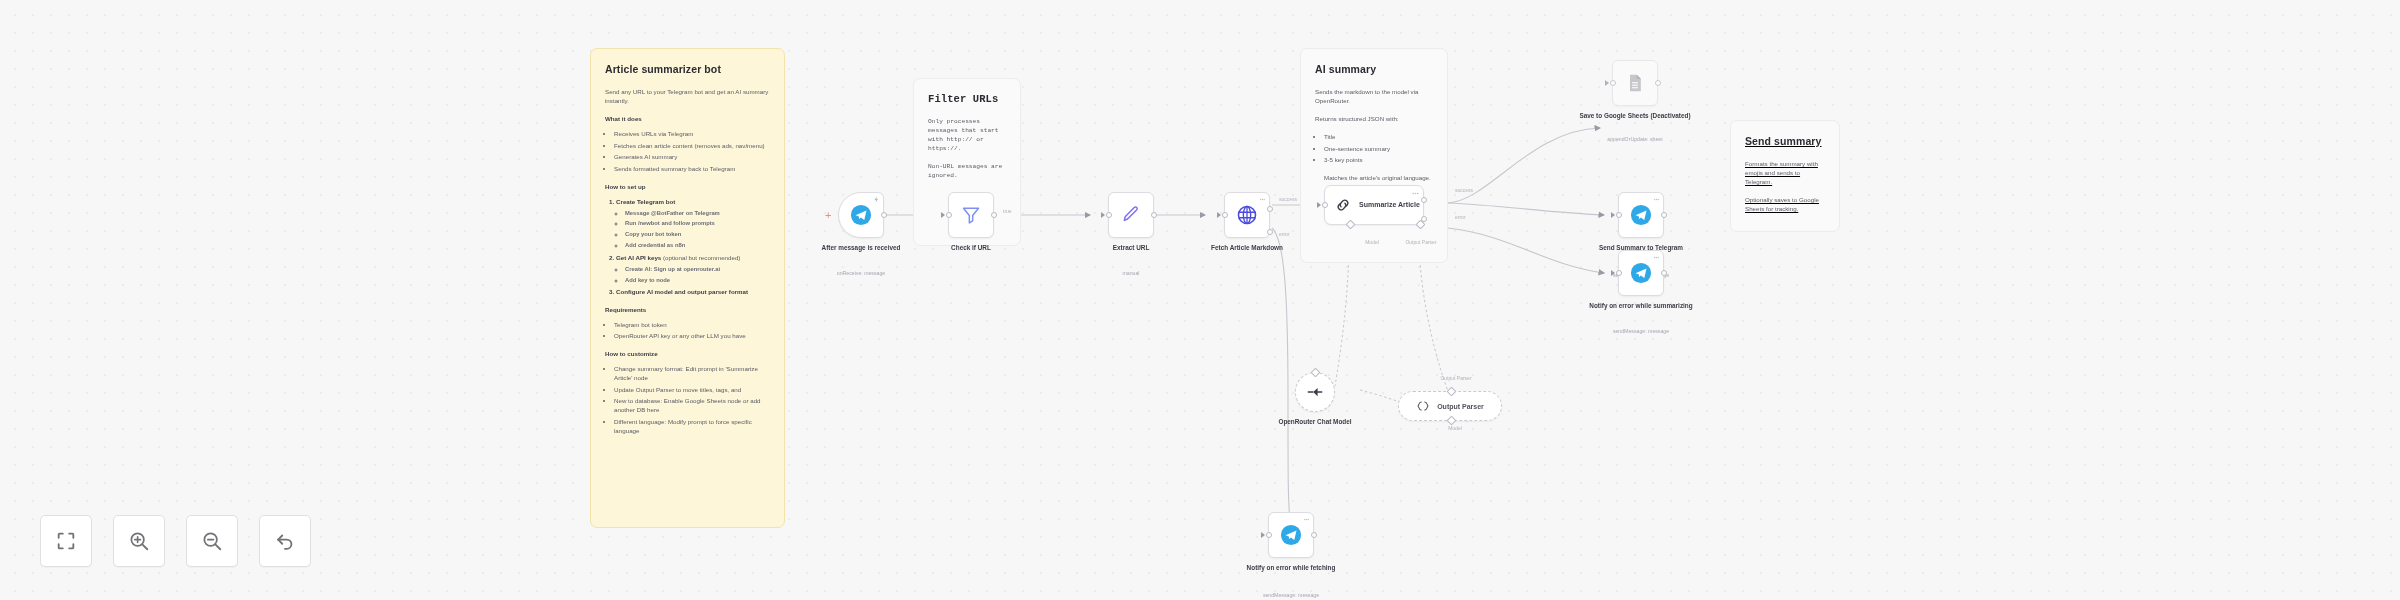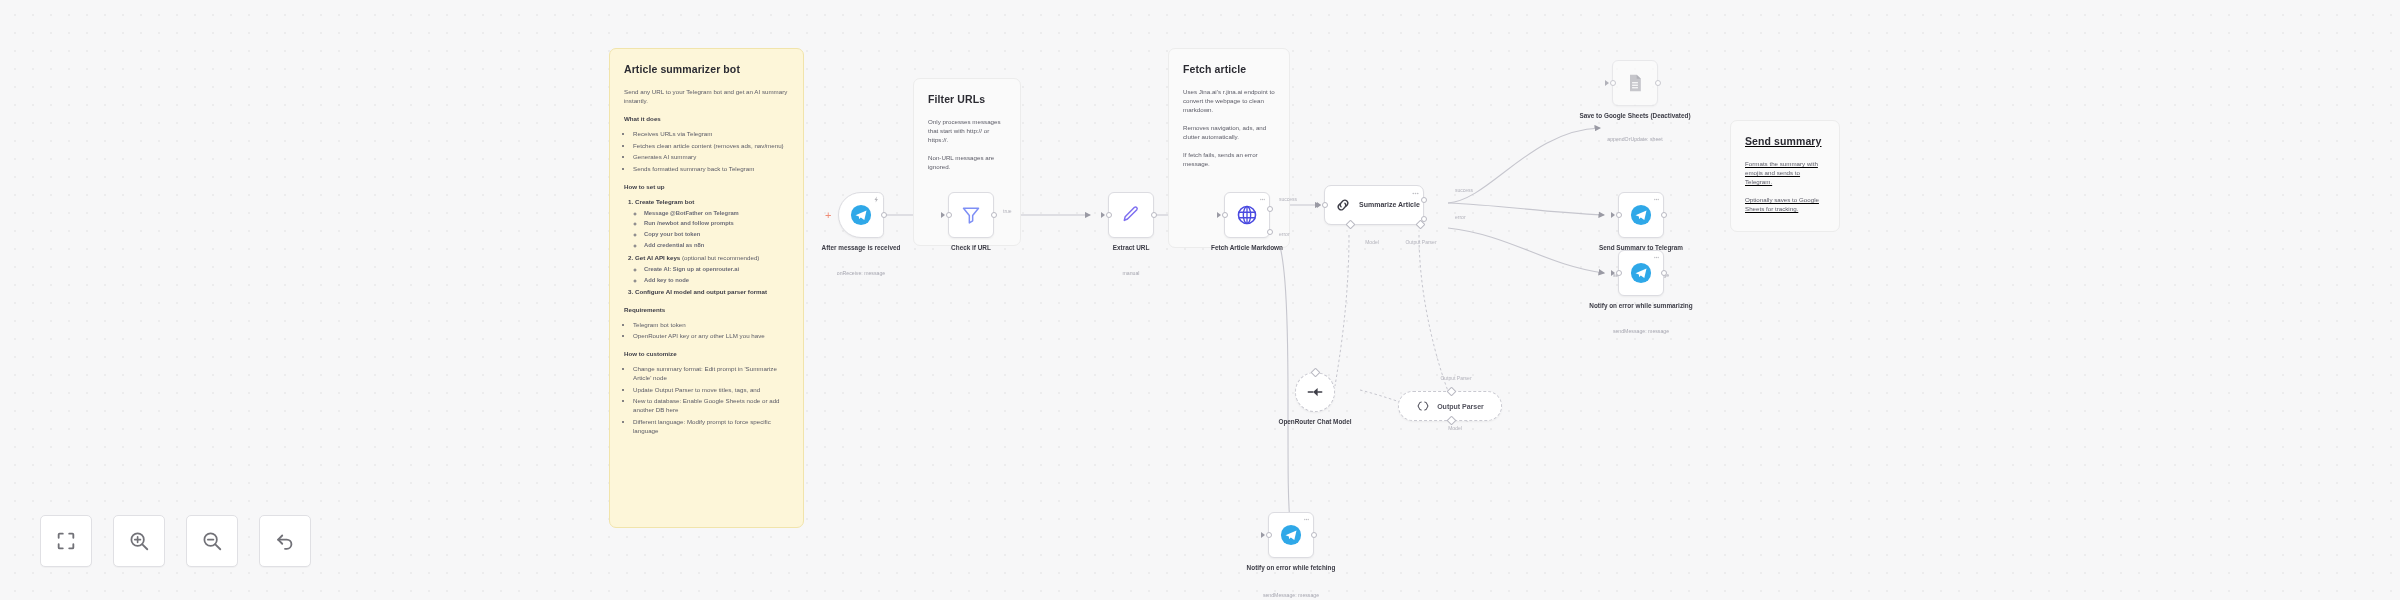--- a/index.html
+++ b/index.html
@@ -21,21 +21,21 @@
   svg.edges{position:absolute;left:0;top:0;width:2400px;height:600px;overflow:visible;pointer-events:none;}
 
   
   .sticky{
     position:absolute;border-radius:7px;
     padding:13px 14px 14px 14px;
     box-sizing:border-box;
     line-height:1.45;
     overflow:hidden;
   }
-  .sticky.yellow{background:#fdf6d9;border:1px solid #f1e4ab;margin-left:19px;}
+  .sticky.yellow{background:#fdf6d9;border:1px solid #f1e4ab;}
   .sticky.plain{background:#fafafa;border:1px solid #ececec;}
   .sticky h3{
     margin:0 0 11px 0;font-size:10.5px;font-weight:700;color:#2b2b32;letter-spacing:.1px;
   }
   .sticky p{margin:0 0 9px 0;font-size:6.2px;color:#5b5b66;}
   .sticky p.lbl{font-weight:700;color:#3c3c46;margin-bottom:6px;}
   .sticky ul{margin:0 0 9px 0;padding-left:9px;}
   .sticky ol{margin:0 0 9px 0;padding-left:11px;}
   .sticky li{font-size:6.2px;color:#5b5b66;margin-bottom:2.5px;}
   .sticky li.strong{font-weight:700;color:#3c3c46;}
@@ -187,33 +187,38 @@
     </ul>
     <p class="lbl">How to customize</p>
     <ul>
       <li>Change summary format: Edit prompt in 'Summarize Article' node</li>
       <li>Update Output Parser to move titles, tags, and</li>
       <li>New to database: Enable Google Sheets node or add another DB here</li>
       <li>Different language: Modify prompt to force specific language</li>
     </ul>
   </div>
 
-  <div class="sticky plain" style="left:913px;top:78px;width:108px;height:168px;">
+  <div class="sticky plain" style="left:913px;top:78px;width:108px;height:168px;font-family:Liberation Mono, monospace;">
     <h3>Filter URLs</h3>
     <p>Only processes messages that start with http:// or https://.</p>
     <p>Non-URL messages are ignored.</p>
   </div>
 
-  <div class="sticky plain" style="left:1168px;top:48px;width:122px;height:200px;">
-    <h3>Fetch article</h3>
-    <p>Uses Jina.ai's r.jina.ai endpoint to convert the webpage to clean markdown.</p>
-    <p>Removes navigation, ads, and clutter automatically.</p>
-    <p>If fetch fails, sends an error message.</p>
-  </div>
-
+
+  <div class="sticky plain" style="left:1300px;top:48px;width:148px;height:215px;">
+    <h3>AI summary</h3>
+    <p>Sends the markdown to the model via OpenRouter.</p>
+    <p>Returns structured JSON with:</p>
+    <ul>
+      <li>Title</li>
+      <li>One-sentence summary</li>
+      <li>3-5 key points</li>
+    </ul>
+    <p style="padding-left:9px;">Matches the article's original language.</p>
+  </div>
 
   <div class="sticky plain" style="left:1730px;top:120px;width:110px;height:112px;text-decoration:underline;">
     <h3>Send summary</h3>
     <p>Formats the summary with emojis and sends to Telegram.</p>
     <p>Optionally saves to Google Sheets for tracking.</p>
   </div>
 
   <div class="node" style="left:838px;top:192px;">
     <div class="nbox trigger">
       <span class="plusmark">+</span>

